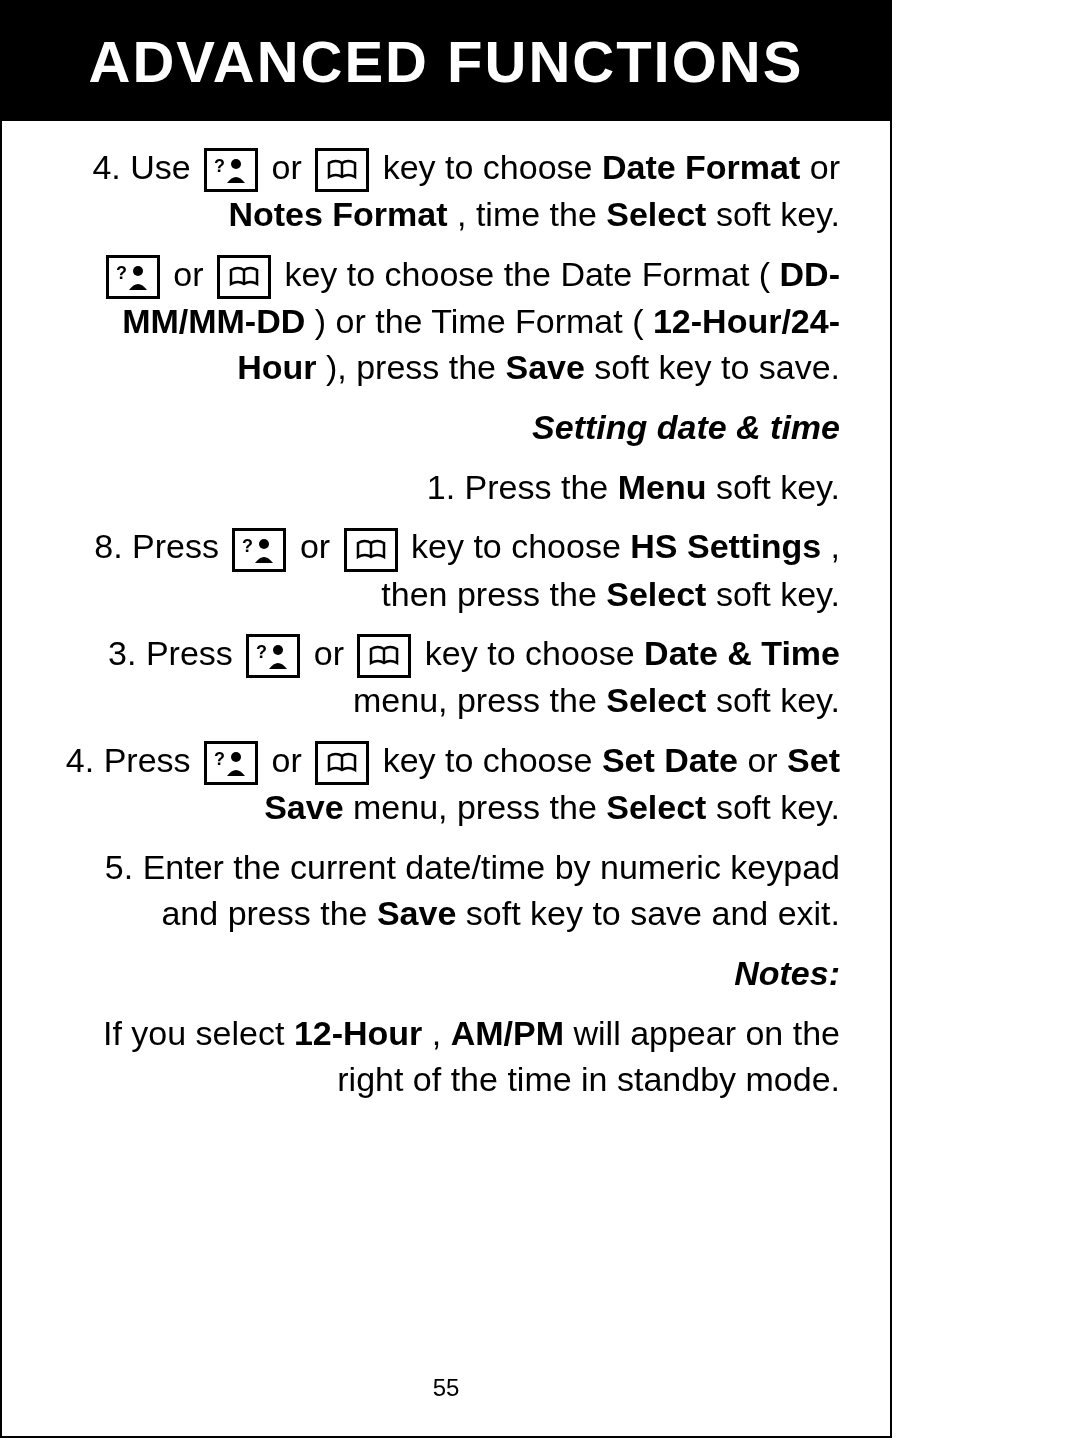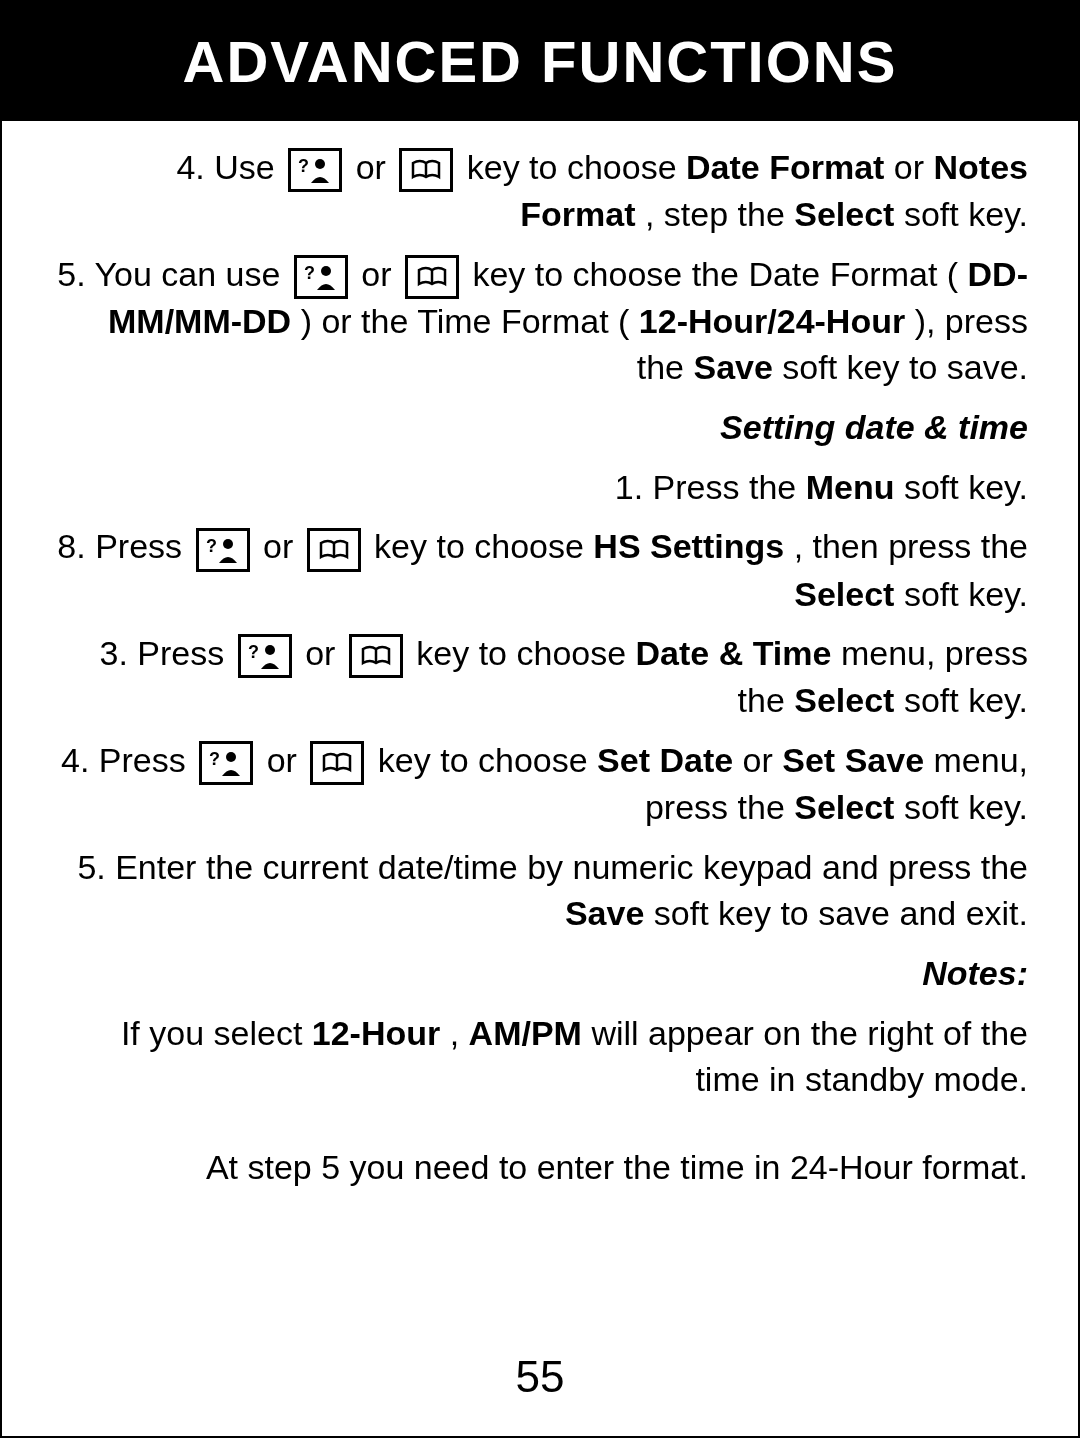--- a/index.html
+++ b/index.html
@@ -4,21 +4,21 @@
 <style>
   * { box-sizing: border-box; }
   body {
     margin: 0;
     padding: 0;
     font-family: Arial, Helvetica, sans-serif;
     background: #fff;
     width: 1080px;
   }
   .page {
-    width: 1080px;
+    width: 892px;
     min-height: 1438px;
     border: 2px solid #000;
     position: relative;
     padding-bottom: 80px;
   }
   .header {
     background: #000;
     color: #fff;
     text-align: center;
     font-weight: bold;
@@ -54,21 +54,21 @@
   .icon-person svg, .icon-book svg {
     position: absolute;
     top: 50%; left: 50%;
     transform: translate(-50%, -50%);
   }
   .page-num {
     position: absolute;
     bottom: 34px;
     left: 0; right: 0;
     text-align: center;
-    font-size: 44px;
+    font-size: 24px;
   }
   .spacer { height: 28px; }
 </style>
 </head>
 <body>
 
 <div class="page">
 
   <div class="header">
     <span>ADVANCED FUNCTIONS</span>
@@ -89,27 +89,26 @@
       <span class="icon-box icon-book">
         <svg width="38" height="30" viewBox="0 0 38 30">
           <path d="M6 8 Q13 4 19 8 Q25 4 32 8 L32 22 Q25 18 19 22 Q13 18 6 22 Z" fill="none" stroke="#000" stroke-width="2.5"></path>
           <line x1="19" y1="8" x2="19" y2="22" stroke="#000" stroke-width="2.5"></line>
         </svg>
       </span>
       <span> key to choose </span>
       <span class="bold">Date Format</span>
       <span> or </span>
       <span class="bold">Notes Format</span>
-      <span>, step the </span>
-      <span class="bold">Select</span>
-      <span> soft key.</span>
-    </p>
-
-    <p>
-      <span>5. You can use </span>
+      <span>, time the </span>
+      <span class="bold">Select</span>
+      <span> soft key.</span>
+    </p>
+
+    <p>
       <span class="icon-box icon-person">
         <svg width="38" height="30" viewBox="0 0 38 30">
           <text x="2" y="17" font-size="18" font-weight="bold" fill="#000">?</text>
           <circle cx="24" cy="9" r="5" fill="#000"></circle>
           <path d="M15 28 Q24 16 33 28 Z" fill="#000"></path>
         </svg>
       </span>
       <span> or </span>
       <span class="icon-box icon-book">
         <svg width="38" height="30" viewBox="0 0 38 30">
@@ -216,19 +215,18 @@
     <p>
       <span>If you select </span>
       <span class="bold">12-Hour</span>
       <span>, </span>
       <span class="bold">AM/PM</span>
       <span> will appear on the right of the time in standby mode.</span>
     </p>
 
     <div class="spacer"></div>
 
-    <p>At step 5 you need to enter the time in 24-Hour format.</p>
 
   </div>
 
   <div class="page-num">55</div>
 
 </div>
 
 </body></html>

